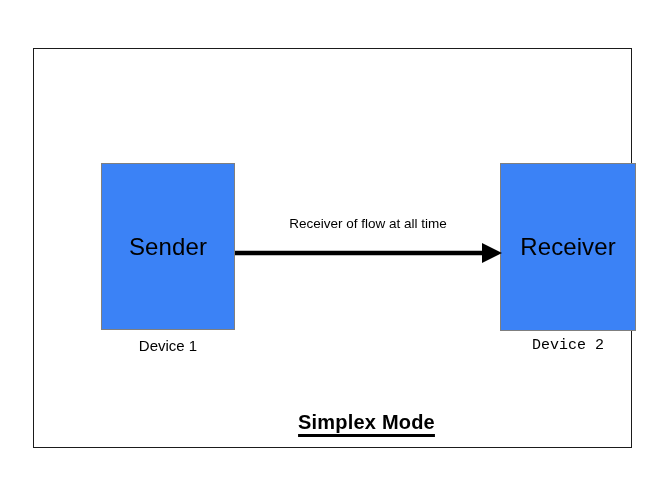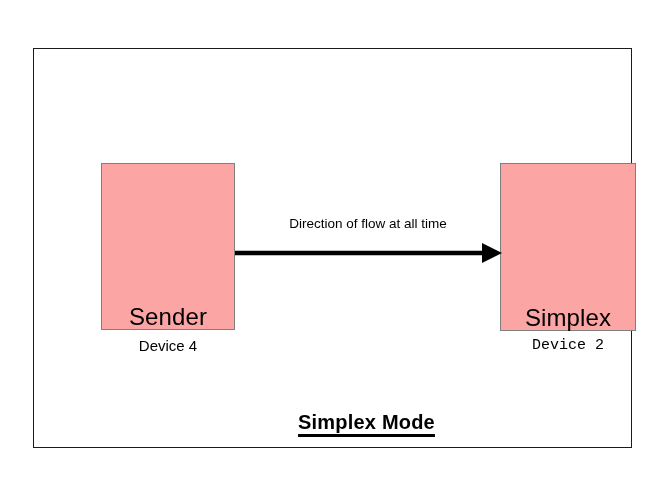--- a/index.html
+++ b/index.html
@@ -36,23 +36,23 @@
     border: 1.5px solid #1b1b1b;
     box-sizing: border-box;
     background: #ffffff;
   }
 
   
   .device-box {
     position: absolute;
     border: 1px solid #7f7f7f;
     box-sizing: border-box;
-    background: #fca5a5;
+    background: #3b82f6;
     display: flex;
-    align-items: flex-end;
+    align-items: center;
     justify-content: center;
   }
   #sender-box {
     left: 67px;
     top: 114px;
     width: 134px;
     height: 167px;
   }
   #receiver-box {
     left: 466px;
@@ -134,28 +134,28 @@
 </head>
 <body>
 
 <div id="diagram-canvas">
 
   <div id="figure-frame">
 
     <div class="device-box" id="sender-box">
       <span class="device-box-label">Sender</span>
     </div>
-    <div class="device-caption" id="sender-caption">Device 4</div>
+    <div class="device-caption" id="sender-caption">Device 1</div>
 
     <div class="device-box" id="receiver-box">
-      <span class="device-box-label">Simplex</span>
+      <span class="device-box-label">Receiver</span>
     </div>
     <div class="device-caption" id="receiver-caption">Device 2</div>
 
-    <div id="flow-label">Direction of flow at all time</div>
+    <div id="flow-label">Receiver of flow at all time</div>
 
     <svg id="flow-arrow" viewBox="0 0 272 32">
       <line x1="3" y1="16" x2="254" y2="16" stroke="#000000" stroke-width="4.5"></line>
       <polygon points="250,6 270,16 250,26" fill="#000000"></polygon>
     </svg>
 
     <div id="figure-title">
       <span id="figure-title-text">Simplex Mode</span>
     </div>
 

